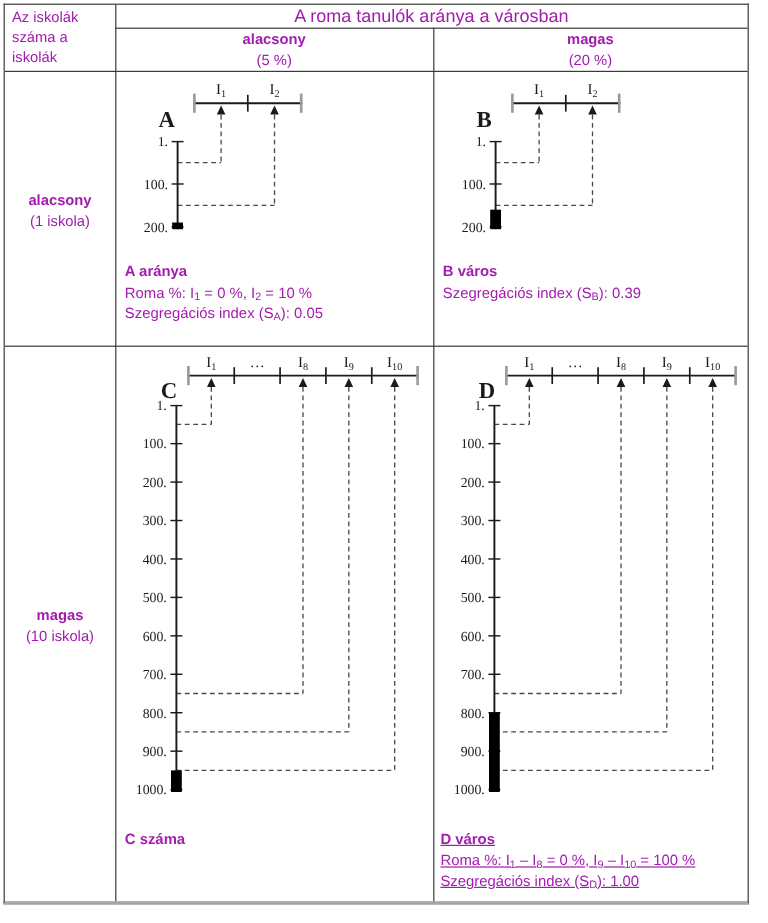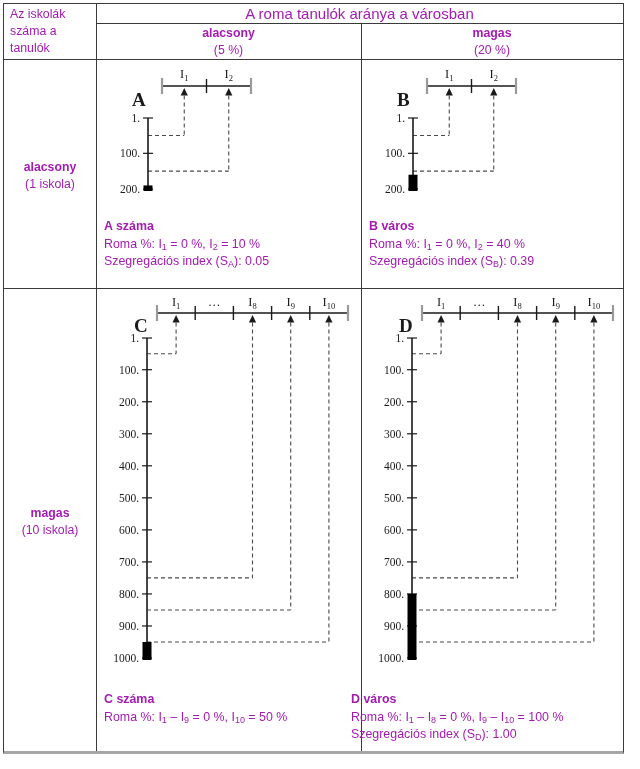--- a/index.html
+++ b/index.html
@@ -28,21 +28,21 @@
 
     <div class="gl v" style="left:92px;top:0;bottom:0;"></div>
     <div class="gl v" style="left:357px;top:19px;bottom:0;"></div>
     <div class="gl h" style="top:19px;left:92px;right:0;"></div>
     <div class="gl h" style="top:55px;left:0;right:0;"></div>
     <div class="gl h" style="top:284px;left:0;right:0;"></div>
 
     <div class="corner">
       <div>Az iskolák</div>
       <div>száma a</div>
-      <div>tanulók</div>
+      <div>iskolák</div>
     </div>
 
     <div class="groupHeader">A roma tanulók aránya a városban</div>
 
     <div class="colHeader" style="left:92px;width:265px;">
       <div class="bold">alacsony</div>
       <div>(5 %)</div>
     </div>
     <div class="colHeader" style="left:357px;width:262px;">
       <div class="bold">magas</div>
@@ -76,21 +76,21 @@
           <line x1="52" y1="59" x2="52" y2="132" stroke="#1a1a1a" stroke-width="1.6"></line>
           <line x1="47" y1="59" x2="57" y2="59" stroke="#1a1a1a" stroke-width="1.2"></line>
           <text x="44" y="63" text-anchor="end" font-size="11.5" font-family="&quot;Liberation Serif&quot;, serif" fill="#1a1a1a">1.</text>
           <line x1="47" y1="94.321608040201" x2="57" y2="94.321608040201" stroke="#1a1a1a" stroke-width="1.2"></line>
           <text x="44" y="98.321608040201" text-anchor="end" font-size="11.5" font-family="&quot;Liberation Serif&quot;, serif" fill="#1a1a1a">100.</text>
           <line x1="47" y1="130" x2="57" y2="130" stroke="#1a1a1a" stroke-width="1.2"></line>
           <text x="44" y="134" text-anchor="end" font-size="11.5" font-family="&quot;Liberation Serif&quot;, serif" fill="#1a1a1a">200.</text>
           <rect x="47.5" y="126.4321608040201" width="9" height="5.5678391959799" fill="#000000"></rect>
         </svg>
         <div class="caption" style="left: 100px; top: 214px;">
-          <div class="bold">A száma</div>
+          <div class="bold">A aránya</div>
           <div>Roma %: I<sub>1</sub> = 0 %, I<sub>2</sub> = 10 %</div>
           <div>Szegregációs index (S<sub>A</sub>): 0.05</div>
         </div>
         <svg width="265" height="160" style="position:absolute;left:357px;top:55px;overflow:visible;">
           <text x="36" y="47" font-family="&quot;Liberation Serif&quot;, serif" font-size="19" font-weight="bold" fill="#1a1a1a">B</text>
           <line x1="65" y1="27" x2="156" y2="27" stroke="#1a1a1a" stroke-width="1.6"></line>
           <line x1="66" y1="19" x2="66" y2="35" stroke="#9a9a9a" stroke-width="2.2"></line>
           <line x1="110.5" y1="20" x2="110.5" y2="34" stroke="#1a1a1a" stroke-width="1.4"></line>
           <line x1="155" y1="19" x2="155" y2="35" stroke="#9a9a9a" stroke-width="2.2"></line>
           <text x="88.25" y="19" text-anchor="middle" font-size="12.5" font-family="&quot;Liberation Serif&quot;, serif" fill="#1a1a1a"><tspan>I</tspan><tspan font-size="8.5" dy="2.5">1</tspan></text>
@@ -105,21 +105,20 @@
           <line x1="47" y1="59" x2="57" y2="59" stroke="#1a1a1a" stroke-width="1.2"></line>
           <text x="44" y="63" text-anchor="end" font-size="11.5" font-family="&quot;Liberation Serif&quot;, serif" fill="#1a1a1a">1.</text>
           <line x1="47" y1="94.321608040201" x2="57" y2="94.321608040201" stroke="#1a1a1a" stroke-width="1.2"></line>
           <text x="44" y="98.321608040201" text-anchor="end" font-size="11.5" font-family="&quot;Liberation Serif&quot;, serif" fill="#1a1a1a">100.</text>
           <line x1="47" y1="130" x2="57" y2="130" stroke="#1a1a1a" stroke-width="1.2"></line>
           <text x="44" y="134" text-anchor="end" font-size="11.5" font-family="&quot;Liberation Serif&quot;, serif" fill="#1a1a1a">200.</text>
           <rect x="47.5" y="115.7286432160804" width="9" height="16.2713567839196" fill="#000000"></rect>
         </svg>
         <div class="caption" style="left: 365px; top: 214px;">
           <div class="bold">B város</div>
-          <div>Roma %: I<sub>1</sub> = 0 %, I<sub>2</sub> = 40 %</div>
           <div>Szegregációs index (S<sub>B</sub>): 0.39</div>
         </div>
         <svg width="265" height="400" style="position:absolute;left:92px;top:284px;overflow:visible;">
           <text x="38" y="44" font-family="&quot;Liberation Serif&quot;, serif" font-size="19" font-weight="bold" fill="#1a1a1a">C</text>
           <line x1="60" y1="25" x2="253" y2="25" stroke="#1a1a1a" stroke-width="1.6"></line>
           <line x1="61" y1="17" x2="61" y2="33" stroke="#9a9a9a" stroke-width="2.2"></line>
           <line x1="99.2" y1="18" x2="99.2" y2="32" stroke="#1a1a1a" stroke-width="1.4"></line>
           <line x1="137.4" y1="18" x2="137.4" y2="32" stroke="#1a1a1a" stroke-width="1.4"></line>
           <line x1="175.60000000000002" y1="18" x2="175.60000000000002" y2="32" stroke="#1a1a1a" stroke-width="1.4"></line>
           <line x1="213.8" y1="18" x2="213.8" y2="32" stroke="#1a1a1a" stroke-width="1.4"></line>
@@ -161,21 +160,20 @@
           <line x1="46" y1="305.93593593593596" x2="56" y2="305.93593593593596" stroke="#1a1a1a" stroke-width="1.2"></line>
           <text x="43" y="309.93593593593596" text-anchor="end" font-size="11.5" font-family="&quot;Liberation Serif&quot;, serif" fill="#1a1a1a">800.</text>
           <line x1="46" y1="337.967967967968" x2="56" y2="337.967967967968" stroke="#1a1a1a" stroke-width="1.2"></line>
           <text x="43" y="341.967967967968" text-anchor="end" font-size="11.5" font-family="&quot;Liberation Serif&quot;, serif" fill="#1a1a1a">900.</text>
           <line x1="46" y1="370" x2="56" y2="370" stroke="#1a1a1a" stroke-width="1.2"></line>
           <text x="43" y="374" text-anchor="end" font-size="11.5" font-family="&quot;Liberation Serif&quot;, serif" fill="#1a1a1a">1000.</text>
           <rect x="46.5" y="353.983983983984" width="9" height="18.01601601601601" fill="#000000"></rect>
         </svg>
         <div class="caption" style="left: 100px; top: 687px;">
           <div class="bold">C száma</div>
-          <div>Roma %: I<sub>1</sub> – I<sub>9</sub> = 0 %, I<sub>10</sub> = 50 %</div>
         </div>
         <svg width="265" height="400" style="position:absolute;left:357px;top:284px;overflow:visible;">
           <text x="38" y="44" font-family="&quot;Liberation Serif&quot;, serif" font-size="19" font-weight="bold" fill="#1a1a1a">D</text>
           <line x1="60" y1="25" x2="253" y2="25" stroke="#1a1a1a" stroke-width="1.6"></line>
           <line x1="61" y1="17" x2="61" y2="33" stroke="#9a9a9a" stroke-width="2.2"></line>
           <line x1="99.2" y1="18" x2="99.2" y2="32" stroke="#1a1a1a" stroke-width="1.4"></line>
           <line x1="137.4" y1="18" x2="137.4" y2="32" stroke="#1a1a1a" stroke-width="1.4"></line>
           <line x1="175.60000000000002" y1="18" x2="175.60000000000002" y2="32" stroke="#1a1a1a" stroke-width="1.4"></line>
           <line x1="213.8" y1="18" x2="213.8" y2="32" stroke="#1a1a1a" stroke-width="1.4"></line>
           <line x1="252" y1="17" x2="252" y2="33" stroke="#9a9a9a" stroke-width="2.2"></line>
@@ -214,20 +212,20 @@
           <line x1="46" y1="273.90390390390394" x2="56" y2="273.90390390390394" stroke="#1a1a1a" stroke-width="1.2"></line>
           <text x="43" y="277.90390390390394" text-anchor="end" font-size="11.5" font-family="&quot;Liberation Serif&quot;, serif" fill="#1a1a1a">700.</text>
           <line x1="46" y1="305.93593593593596" x2="56" y2="305.93593593593596" stroke="#1a1a1a" stroke-width="1.2"></line>
           <text x="43" y="309.93593593593596" text-anchor="end" font-size="11.5" font-family="&quot;Liberation Serif&quot;, serif" fill="#1a1a1a">800.</text>
           <line x1="46" y1="337.967967967968" x2="56" y2="337.967967967968" stroke="#1a1a1a" stroke-width="1.2"></line>
           <text x="43" y="341.967967967968" text-anchor="end" font-size="11.5" font-family="&quot;Liberation Serif&quot;, serif" fill="#1a1a1a">900.</text>
           <line x1="46" y1="370" x2="56" y2="370" stroke="#1a1a1a" stroke-width="1.2"></line>
           <text x="43" y="374" text-anchor="end" font-size="11.5" font-family="&quot;Liberation Serif&quot;, serif" fill="#1a1a1a">1000.</text>
           <rect x="46.5" y="305.93593593593596" width="9" height="66.06406406406404" fill="#000000"></rect>
         </svg>
-        <div class="caption" style="left: 347px; top: 687px;">
+        <div class="caption" style="left: 363px; top: 687px; text-decoration: underline;">
           <div class="bold">D város</div>
           <div>Roma %: I<sub>1</sub> – I<sub>8</sub> = 0 %, I<sub>9</sub> – I<sub>10</sub> = 100 %</div>
           <div>Szegregációs index (S<sub>D</sub>): 1.00</div>
         </div>
       </div>
   </div>
 </div>
 
 </body></html>

